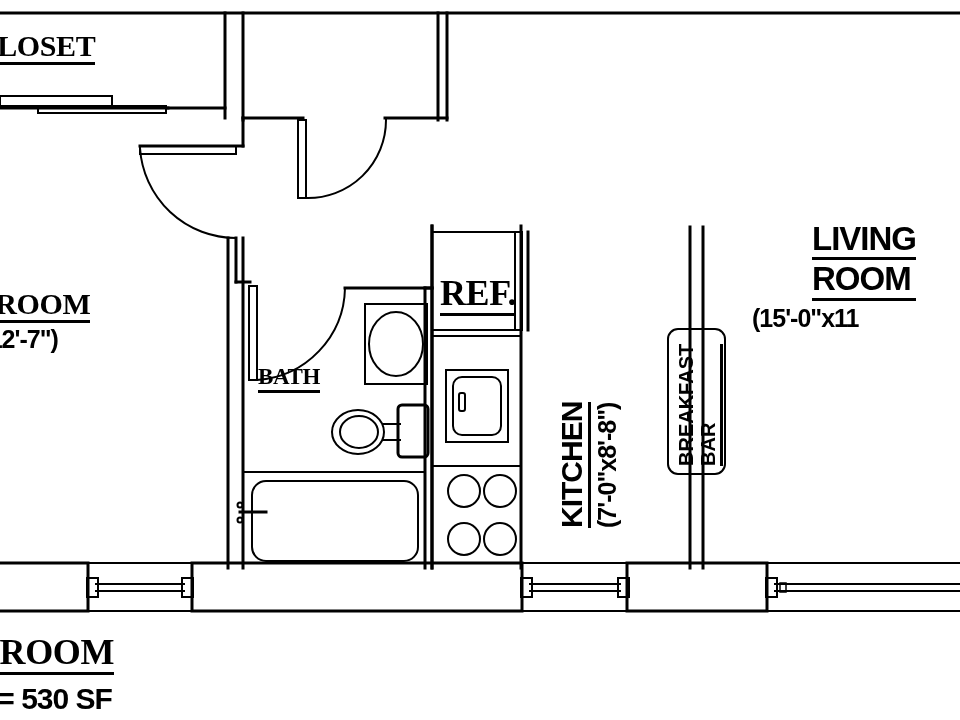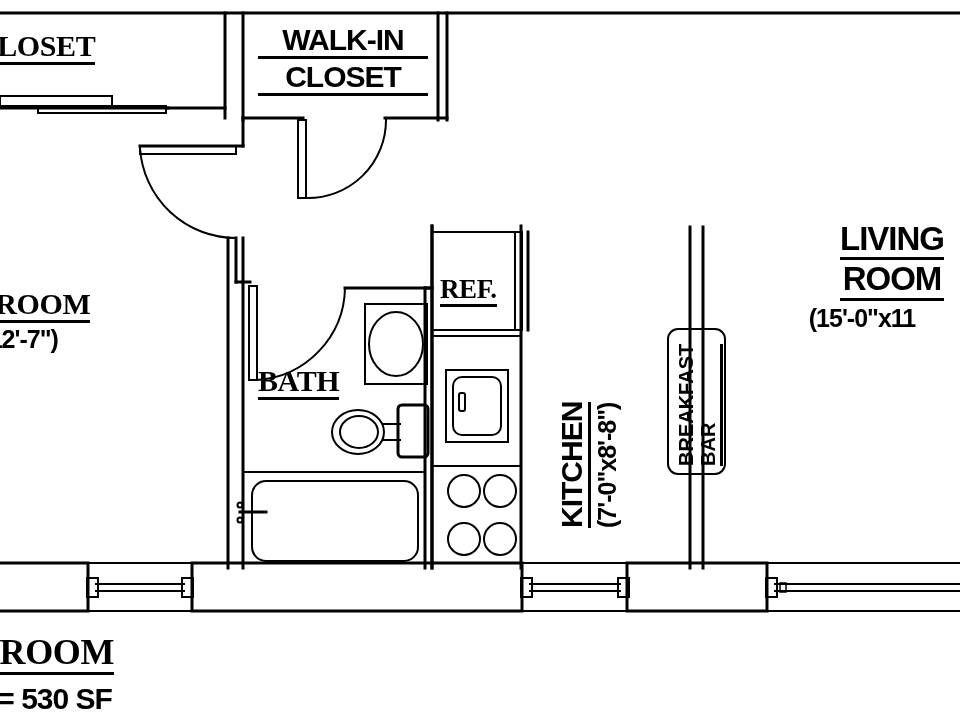--- a/index.html
+++ b/index.html
@@ -38,22 +38,22 @@
     border-bottom: 3px solid #000;
     padding-bottom: 1px;
   }
   .lbl .plain { display: block; }
   .serif { font-family: "Liberation Serif", serif; }
   .sans  { font-family: "Liberation Sans", sans-serif; letter-spacing: -1px; }
 
   
   .sz-room { font-size: 30px; }
   .sz-dim  { font-size: 25px; }
-  .sz-bath { font-size: 30px; text-align: right; }
-  .sz-ref  { font-size: 27px; }
+  .sz-bath { font-size: 23px; text-align: right; }
+  .sz-ref  { font-size: 36px; }
   .sz-big  { font-size: 33px; }
   .sz-bar  { font-size: 20px; letter-spacing: 0px; }
 
   .center { text-align: center; }
   .rot90 {
     transform: rotate(-90deg);
     transform-origin: 0 0;
   }
 </style>
 </head>
@@ -159,24 +159,20 @@
       <line x1="775" y1="591" x2="960" y2="591" stroke-width="2"></line>
       <rect x="780" y="583" width="6" height="9" stroke-width="1.5"></rect>
 
     </g>
   </svg>
 
   <div class="lbl serif sz-room" style="left:-24px; top:30px;">
     <span class="u">CLOSET</span>
   </div>
 
-  <div class="lbl sans sz-room center" style="left:258px; top:24px; width:170px;">
-    <span class="u">WALK-IN</span>
-    <span class="u" style="margin-top:2px;">CLOSET</span>
-  </div>
 
 
   <div class="lbl serif" style="left:-26px; top:288px;">
     <span class="u sz-room" style="display:inline-block;">DROOM</span>
     <span class="plain sans sz-dim" style="margin-top:3px; margin-left:-22px;">5"x12'-7")</span>
   </div>
 
   <div class="lbl serif sz-bath" style="left:258px; top:365px;">
     <span class="u">BATH</span>
   </div>
@@ -192,21 +188,21 @@
     </div>
   </div>
 
   <div style="position:absolute; left:676px; top:466px;">
     <div class="lbl sans sz-bar rot90" style="left:0; top:0; position:relative;">
       <span class="plain">BREAKFAST</span>
       <span class="u" style="margin-top:1px;">BAR</span>
     </div>
   </div>
 
-  <div class="lbl sans" style="left:840px; top:222px; text-align:center;">
+  <div class="lbl sans" style="left:812px; top:222px; text-align:left;">
     <span class="u sz-big" style="display:block;">LIVING</span>
     <span class="u sz-big" style="display:block; margin-top:2px;">ROOM</span>
     <span class="plain sz-dim" style="display:block; margin-top:4px; margin-left:-60px;">(15'-0"x11</span>
   </div>
 
   <div class="lbl serif" style="left:-26px; top:634px;">
     <span class="u" style="font-size:36px; display:inline-block;">DROOM</span>
     <span class="plain sans" style="font-size:30px; margin-top:8px; margin-left:-22px;">NT = 530 SF</span>
   </div>
 

